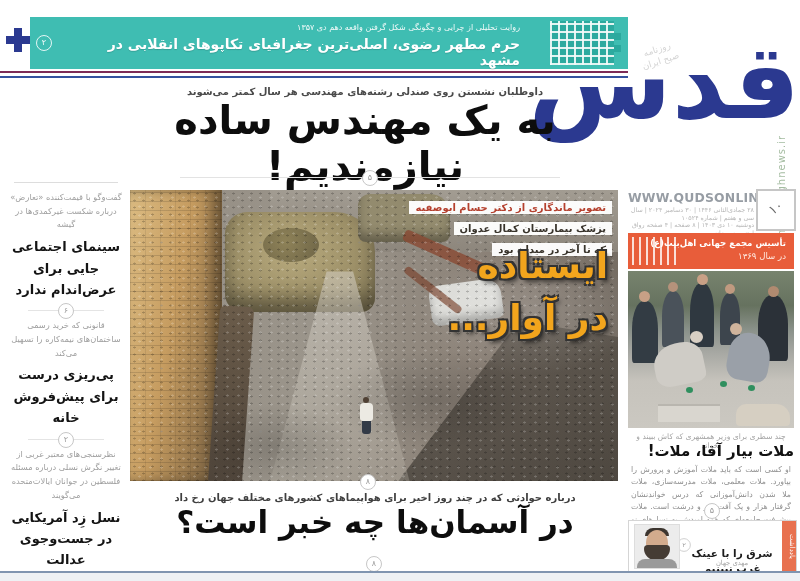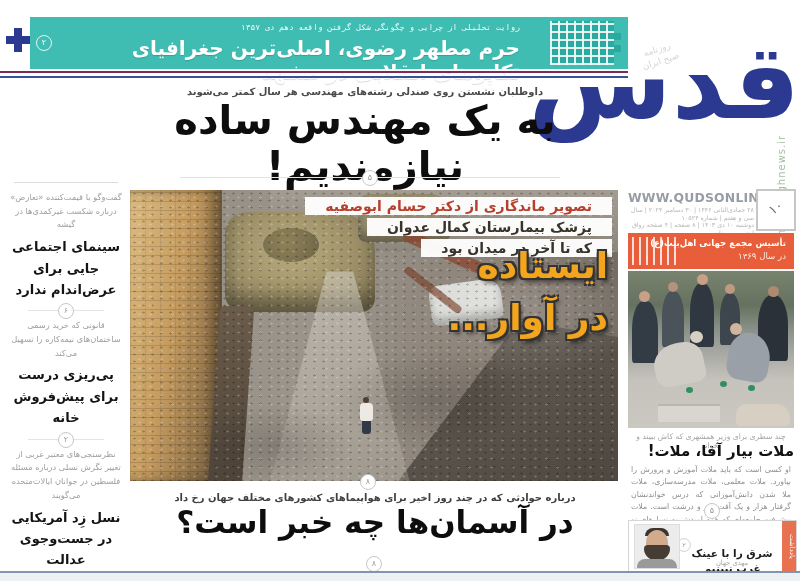--- a/index.html
+++ b/index.html
@@ -5,22 +5,22 @@
   html,body{margin:0;padding:0;background:#e9e9e9;}
   #page{position:relative;width:800px;height:581px;background:#ffffff;overflow:hidden;
         font-family:"DejaVu Sans",sans-serif;}
   .fa{direction:rtl;}
   .ltr{direction:ltr;}
   .abs{position:absolute;}
 
   
   .top-banner{left:30px;top:17px;width:598px;height:52px;background:#3fbdb2;}
   .tb-text{position:absolute;right:108px;top:6px;width:440px;text-align:right;color:#fff;}
-  .tb-kicker{font-size:8px;opacity:.92;letter-spacing:0;font-family:Liberation Mono, monospace;}
-  .tb-title{font-size:20px;font-weight:bold;margin-top:4px;text-shadow:0 1px 1px rgba(0,0,0,.15);}
+  .tb-kicker{font-size:8px;opacity:.92;letter-spacing:0;}
+  .tb-title{font-size:14px;font-weight:bold;margin-top:4px;text-shadow:0 1px 1px rgba(0,0,0,.15);}
   .tb-badge{position:absolute;left:6px;top:18px;width:14px;height:14px;border:1px solid rgba(255,255,255,.85);
             border-radius:50%;color:#fff;font-size:8px;line-height:14px;text-align:center;}
   .kufic{position:absolute;right:14px;top:4px;width:64px;height:44px;background:#2ba99e;
          background-image:repeating-linear-gradient(0deg,rgba(255,255,255,.9) 0 2px,transparent 2px 8px),
                           repeating-linear-gradient(90deg,rgba(255,255,255,.9) 0 2px,transparent 2px 8px);
          background-blend-mode:normal;opacity:.95;}
   .kufic-peg1,.kufic-peg2{position:absolute;width:7px;height:7px;background:#2ba99e;}
   .kufic-peg1{right:7px;top:16px;}
   .kufic-peg2{right:7px;top:28px;}
   .plus-deco{left:6px;top:28px;width:24px;height:24px;}
@@ -125,21 +125,21 @@
   .mp-patches{position:absolute;inset:0;background-image:
       radial-gradient(ellipse 140px 70px at 62% 72%,rgba(0,0,0,.18),transparent 70%),
       radial-gradient(ellipse 160px 90px at 82% 42%,rgba(255,255,255,.16),transparent 70%),
       radial-gradient(ellipse 110px 60px at 30% 88%,rgba(0,0,0,.16),transparent 70%);}
   .mp-man{position:absolute;left:47%;top:71%;width:14px;}
   .mp-man .m-head{width:6px;height:6px;border-radius:50%;background:#4f4033;margin:0 auto;}
   .mp-man .m-body{width:13px;height:18px;border-radius:4px 4px 3px 3px;background:#eceae3;margin:0 auto;}
   .mp-man .m-legs{width:9px;height:13px;background:#323a46;margin:0 auto;border-radius:0 0 3px 3px;}
   .mp-caption{position:absolute;right:6px;top:6px;text-align:right;}
   .mp-caption span{display:block;margin-bottom:2px;}
-  .mp-caption b{display:inline-block;background:rgba(255,255,255,.96);padding:1px 20px;font-size:14px;font-weight:bold;}
+  .mp-caption b{display:inline-block;background:rgba(255,255,255,.96);padding:1px 6px;font-size:10px;font-weight:bold;}
   .cap1 b{color:#b5402e;}
   .cap2 b,.cap3 b{color:#38332b;}
   .mp-title{position:absolute;right:10px;top:50px;text-align:right;color:#f2a51d;font-size:36px;font-weight:900;
             line-height:1.45;white-space:pre-line;
             text-shadow:-2px -2px 0 #333,2px -2px 0 #333,-2px 2px 0 #333,2px 2px 0 #333,3px 4px 4px rgba(0,0,0,.55);}
   .photo-badge{position:absolute;left:360px;top:474px;}
 
   
   .bottom-kicker{left:130px;top:492px;width:490px;text-align:center;color:#3f3f3f;font-size:10px;font-weight:bold;}
   .bottom-headline{left:130px;top:504px;width:490px;text-align:center;color:#0d0d0d;font-size:31px;font-weight:900;}

